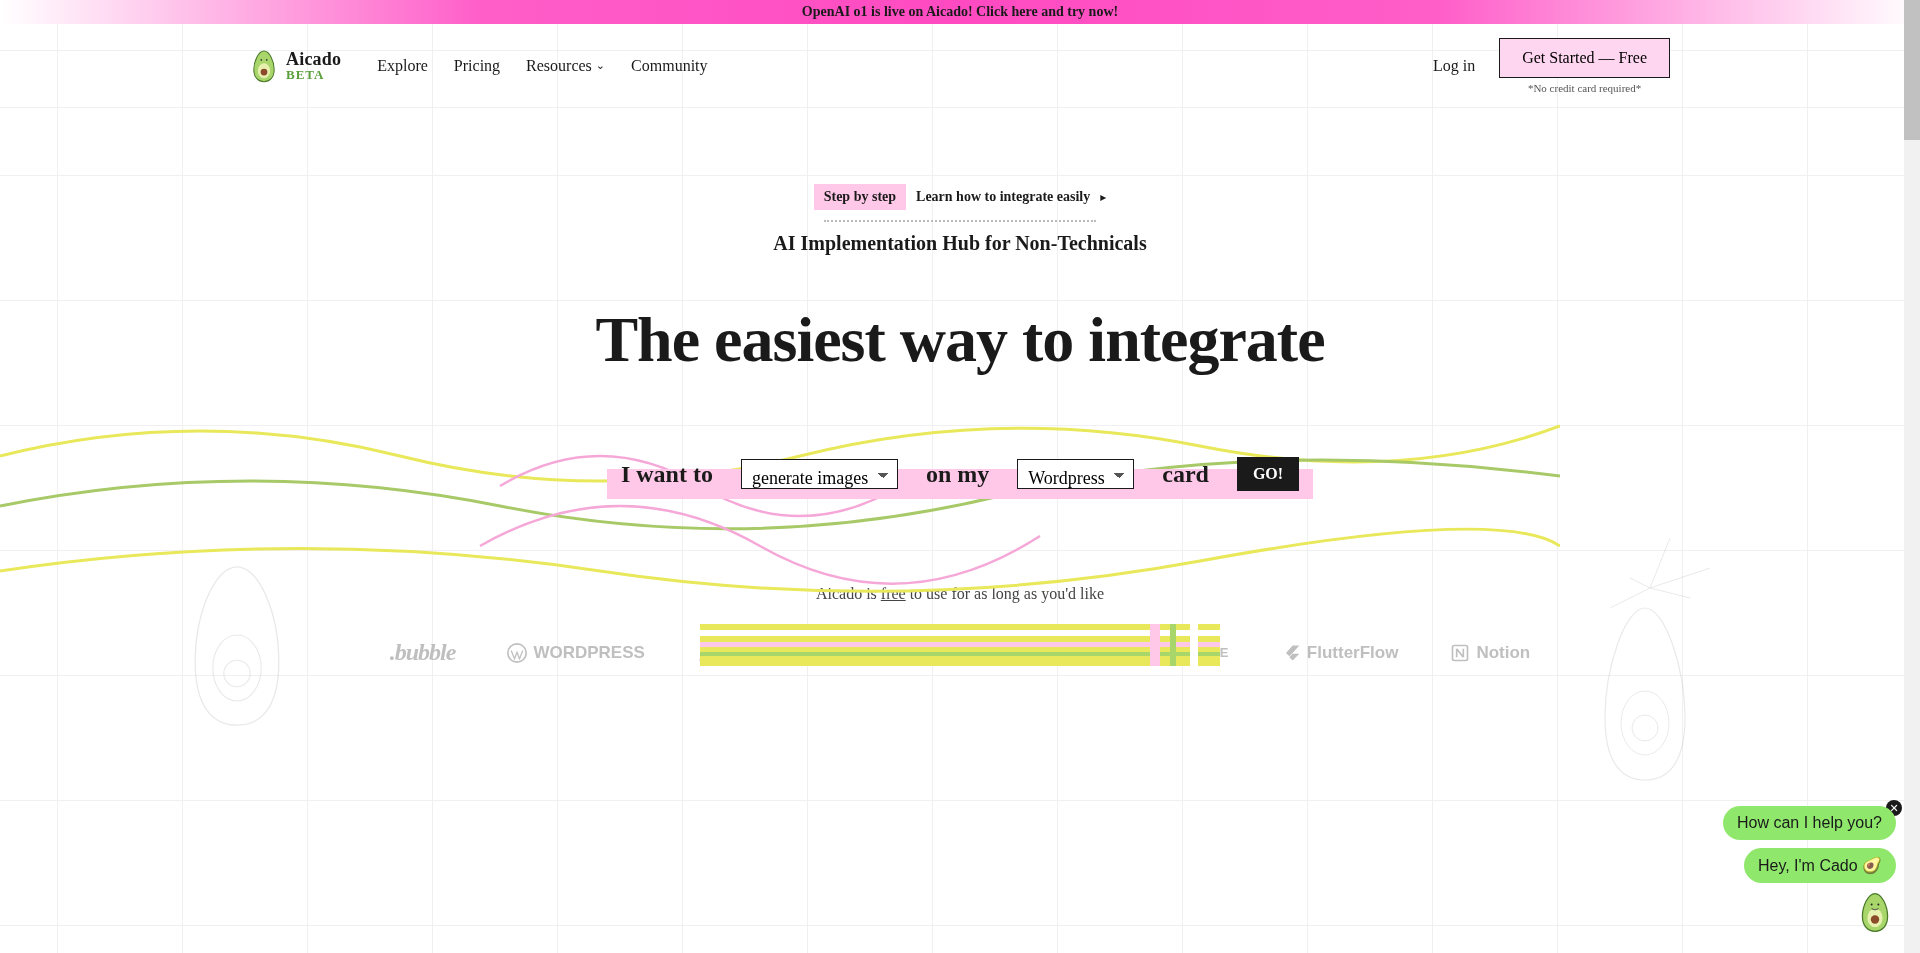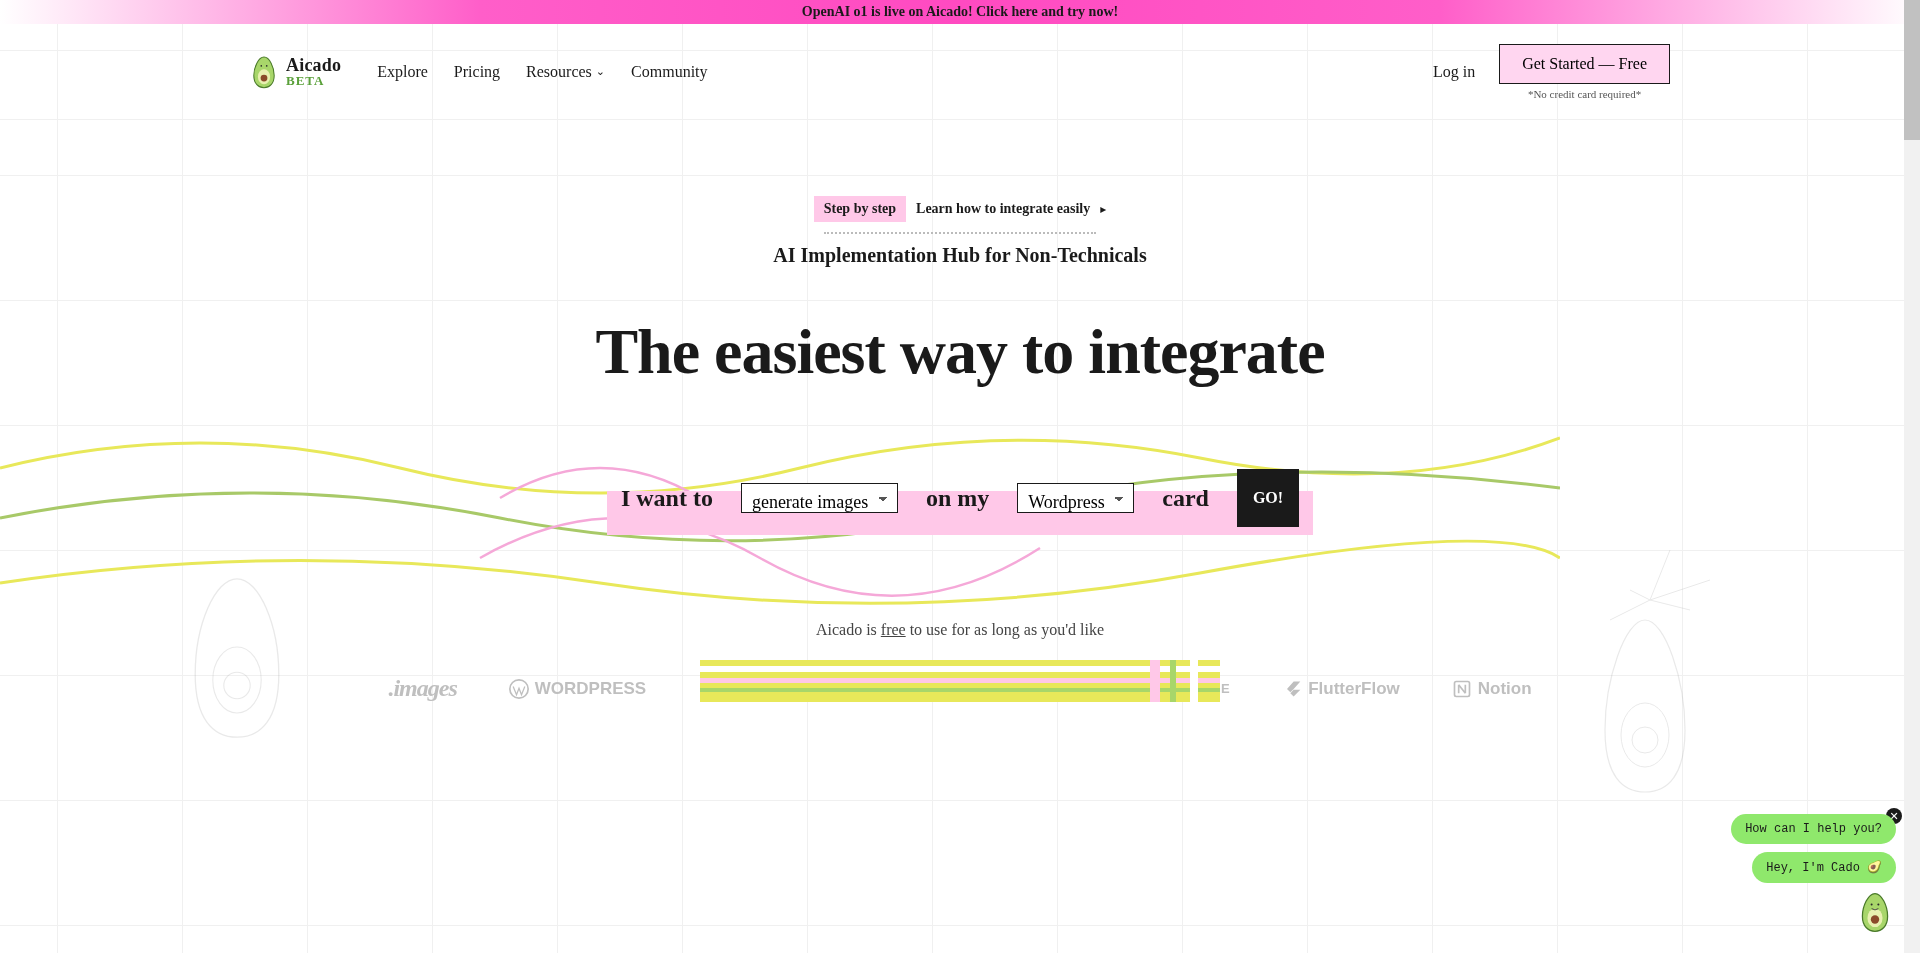--- a/index.html
+++ b/index.html
@@ -22,21 +22,21 @@
   height: 24px;
   background: linear-gradient(to right, #fff 0%, #ff5ec9 25%, #ff4ac1 50%, #ff5ec9 75%, #fff 100%);
   display: flex;
   align-items: center;
   justify-content: center;
   font-size: 14px;
   font-weight: 600;
   cursor: pointer;
 }
 .header {
-  height: 96px;
+  height: 84px;
   display: flex;
   align-items: center;
   padding: 0 250px 0 250px;
   border-bottom: 1px solid #f0f0f0;
 }
 .logo-group { display: flex; align-items: center; gap: 8px; margin-right: 36px; }
 .logo-svg { width: 28px; height: 34px; }
 .logo-text-wrap { display: flex; flex-direction: column; line-height: 1; }
 .logo-name { font-size: 18px; font-weight: 700; letter-spacing: 0.2px; }
 .logo-beta { font-size: 13px; color: #5aa03a; font-weight: 700; letter-spacing: 1px; margin-top: 0; }
@@ -88,35 +88,35 @@
   background-size: 5px 5px, 5px 5px;
   background-repeat: no-repeat;
 }
 .go-btn {
   background: #1a1a1a;
   color: #fff;
   border: none;
   font-family: inherit;
   font-size: 16px;
   font-weight: 700;
-  padding: 20px 16px;
+  padding: 8px 16px;
   cursor: pointer;
 }
 .free-line { margin-top: 86px; font-size: 16px; color: #444; }
 .free-line .u { text-decoration: underline; }
 .integrations { margin-top: 36px; display: flex; justify-content: center; gap: 52px; align-items: center; color: #bfbfbf; font-family: Arial, sans-serif; font-weight: 700; }
 .int-item { display: flex; align-items: center; gap: 6px; font-size: 17px; }
 .int-icon { width: 20px; height: 20px; }
 .decor-left, .decor-right { position: absolute; opacity: 0.18; pointer-events: none; }
 .decor-left { left: 182px; top: 450px; width: 110px; }
 .decor-right { right: 190px; top: 420px; width: 180px; }
 .bottom-stripe { position: absolute; bottom: 0; left: 50%; transform: translateX(-50%); width: 520px; height: 42px; }
 .chat-widget { position: fixed; right: 24px; bottom: 20px; display: flex; flex-direction: column; align-items: flex-end; gap: 8px; z-index: 50; }
 .chat-close { position: absolute; top: -6px; right: -6px; width: 16px; height: 16px; border-radius: 50%; background: #1a1a1a; color: #fff; font-size: 11px; display: flex; align-items: center; justify-content: center; cursor: pointer; }
-.chat-bubble { background: #8fe86c; border-radius: 18px; padding: 8px 14px; font-size: 12px; font-family: Liberation Mono, monospace; cursor: pointer; position: relative; }
+.chat-bubble { background: #8fe86c; border-radius: 18px; padding: 8px 14px; font-size: 16px; font-family: Liberation Sans, sans-serif; cursor: pointer; position: relative; }
 .chat-avatar { width: 42px; height: 42px; }
 .scrollbar { position: fixed; right: 0; top: 0; width: 16px; height: 100%; background: #f1f1f1; }
 .scrollbar-thumb { width: 100%; height: 140px; background: #c1c1c1; }
 </style>
 </head>
 <body>
 
 <div class="page-wrapper">
 
   <div class="announcement-bar">
@@ -199,21 +199,21 @@
       </select>
       <span class="builder-text">card</span>
       <button class="go-btn">GO!</button>
     </div>
 
     <p class="free-line">
       <span>Aicado is </span><span class="u">free</span><span> to use for as long as you'd like</span>
     </p>
 
     <div class="integrations">
-      <span class="int-item" style="font-family:Georgia;font-style:italic;font-size:24px;letter-spacing:-1px;">.images</span>
+      <span class="int-item" style="font-family:Georgia;font-style:italic;font-size:24px;letter-spacing:-1px;">.bubble</span>
       <span class="int-item">
         <svg class="int-icon" viewBox="0 0 24 24">
             <circle cx="12" cy="12" r="11" fill="none" stroke="#bfbfbf" stroke-width="2"></circle>
             <path d="M5 9 L9 19 L12 11 L15 19 L19 9" fill="none" stroke="#bfbfbf" stroke-width="1.5"></path>
           </svg>
         <span>WORDPRESS</span>
       </span>
       <span class="int-item" style="font-style:italic;">
         <svg class="int-icon" viewBox="0 0 24 24">
             <path d="M6 7 L18 7 L20 21 L4 21 Z M9 7 C9 4 11 3 12 3 C13 3 15 4 15 7" fill="none" stroke="#bfbfbf" stroke-width="1.8"></path>

